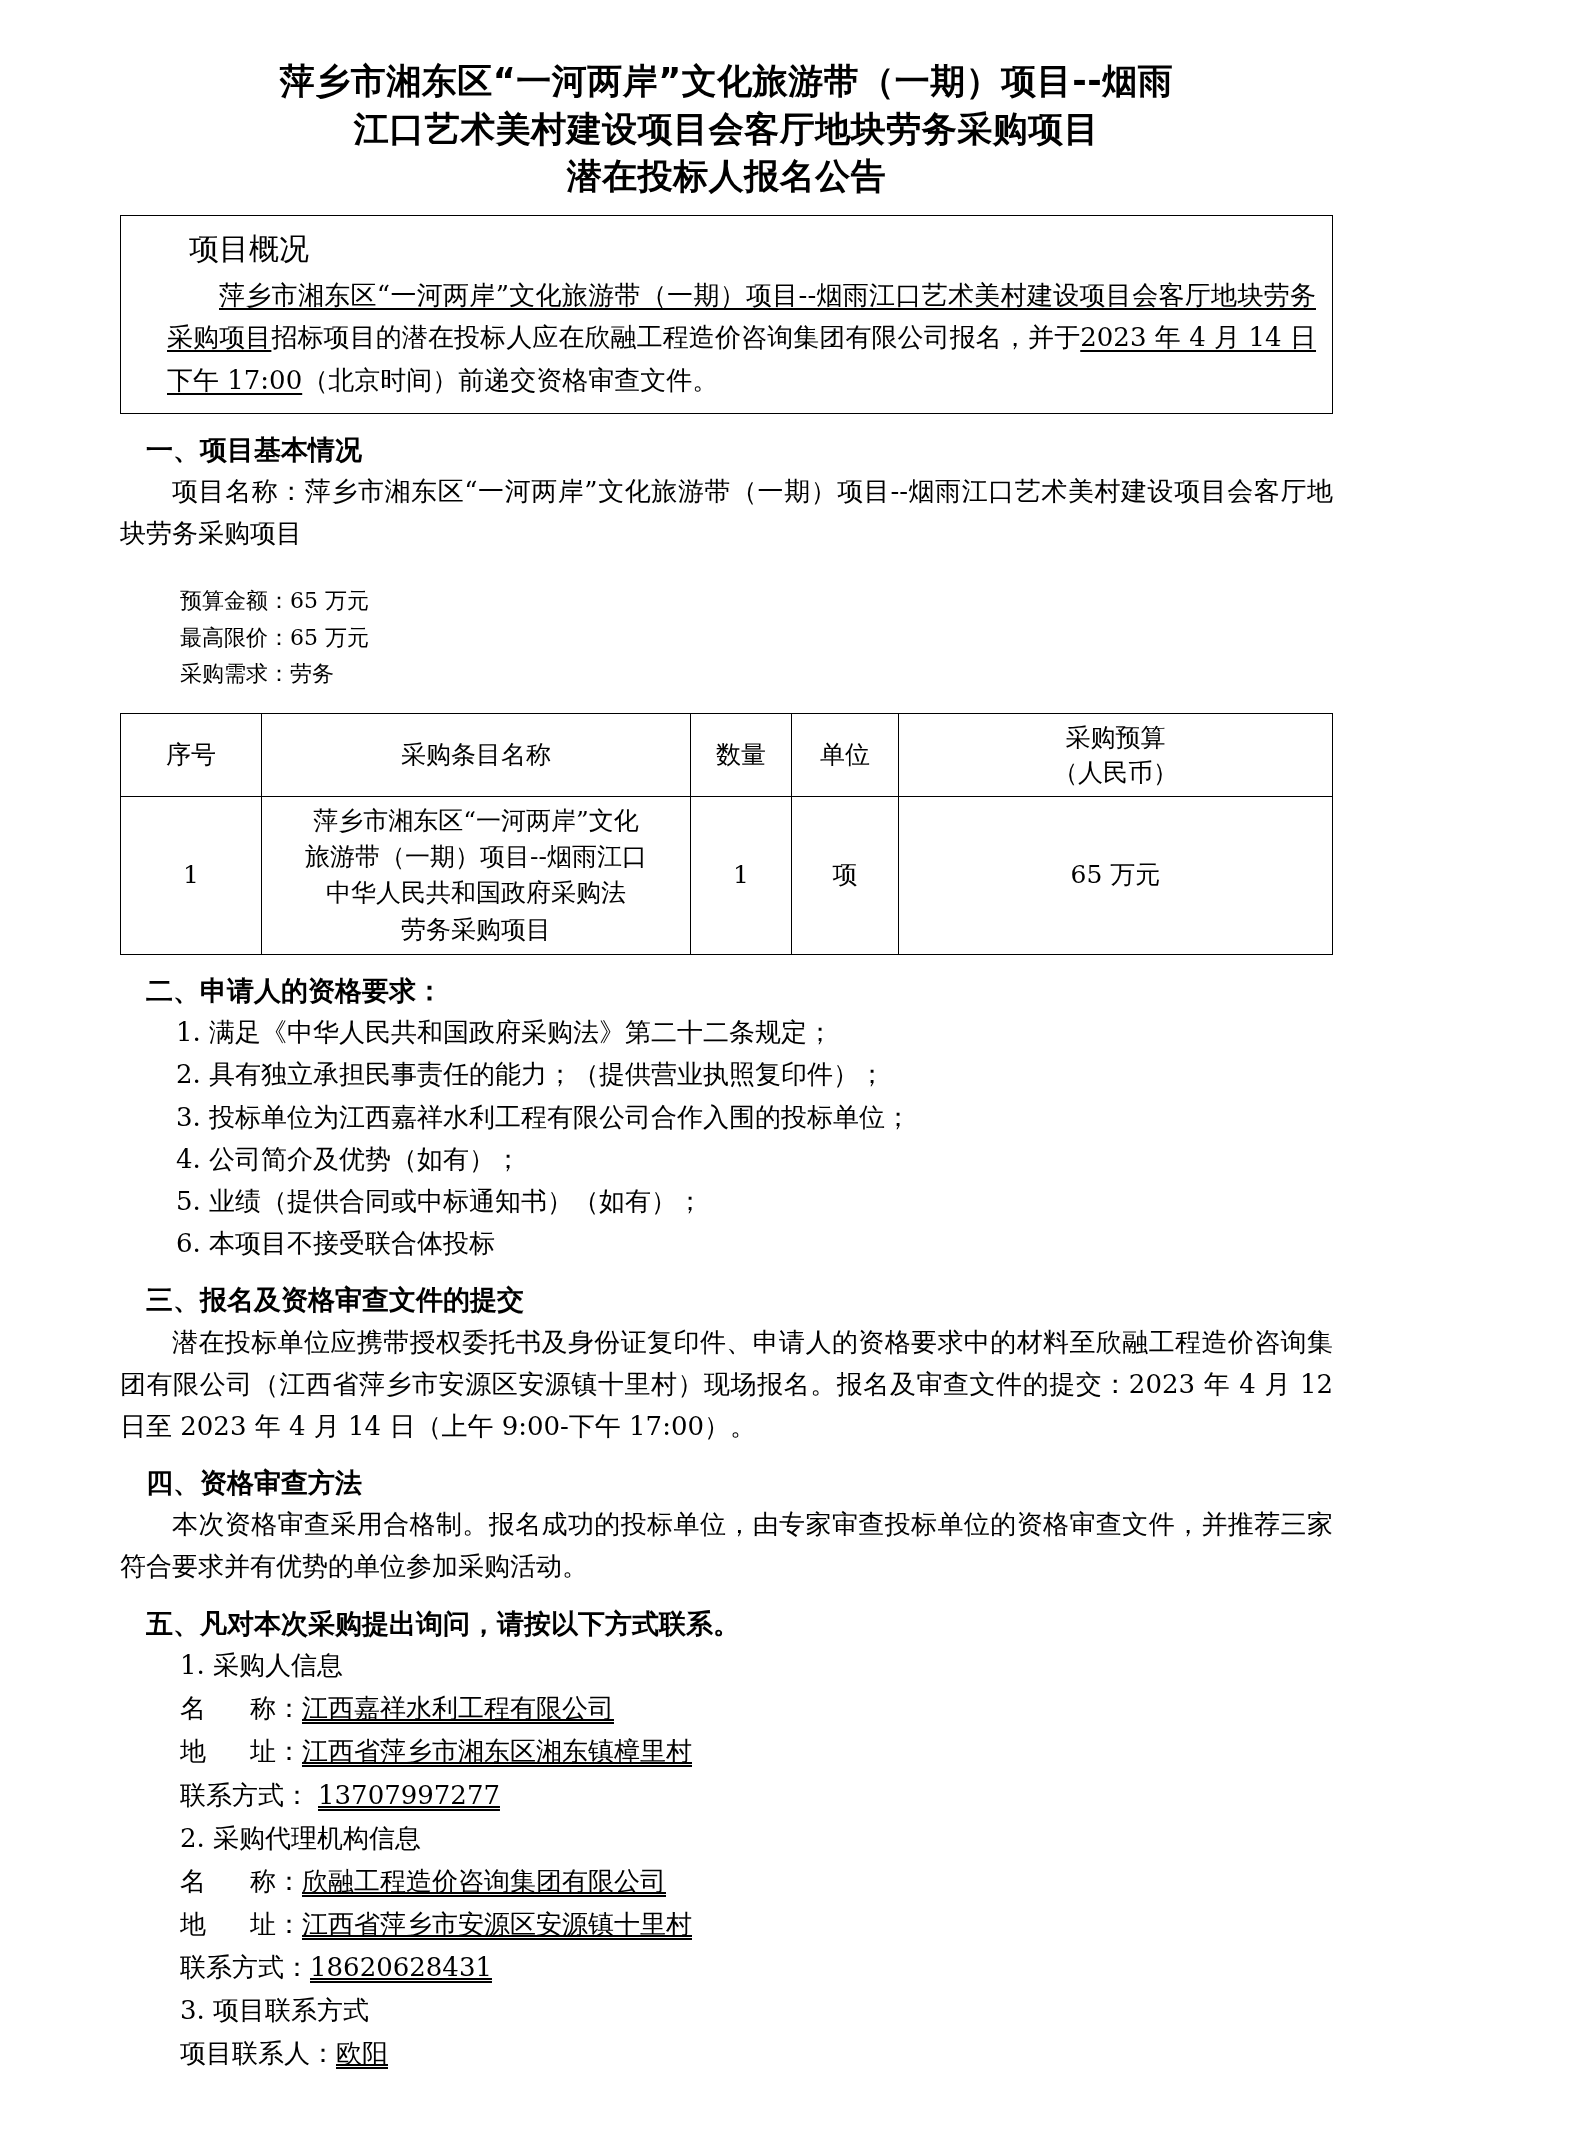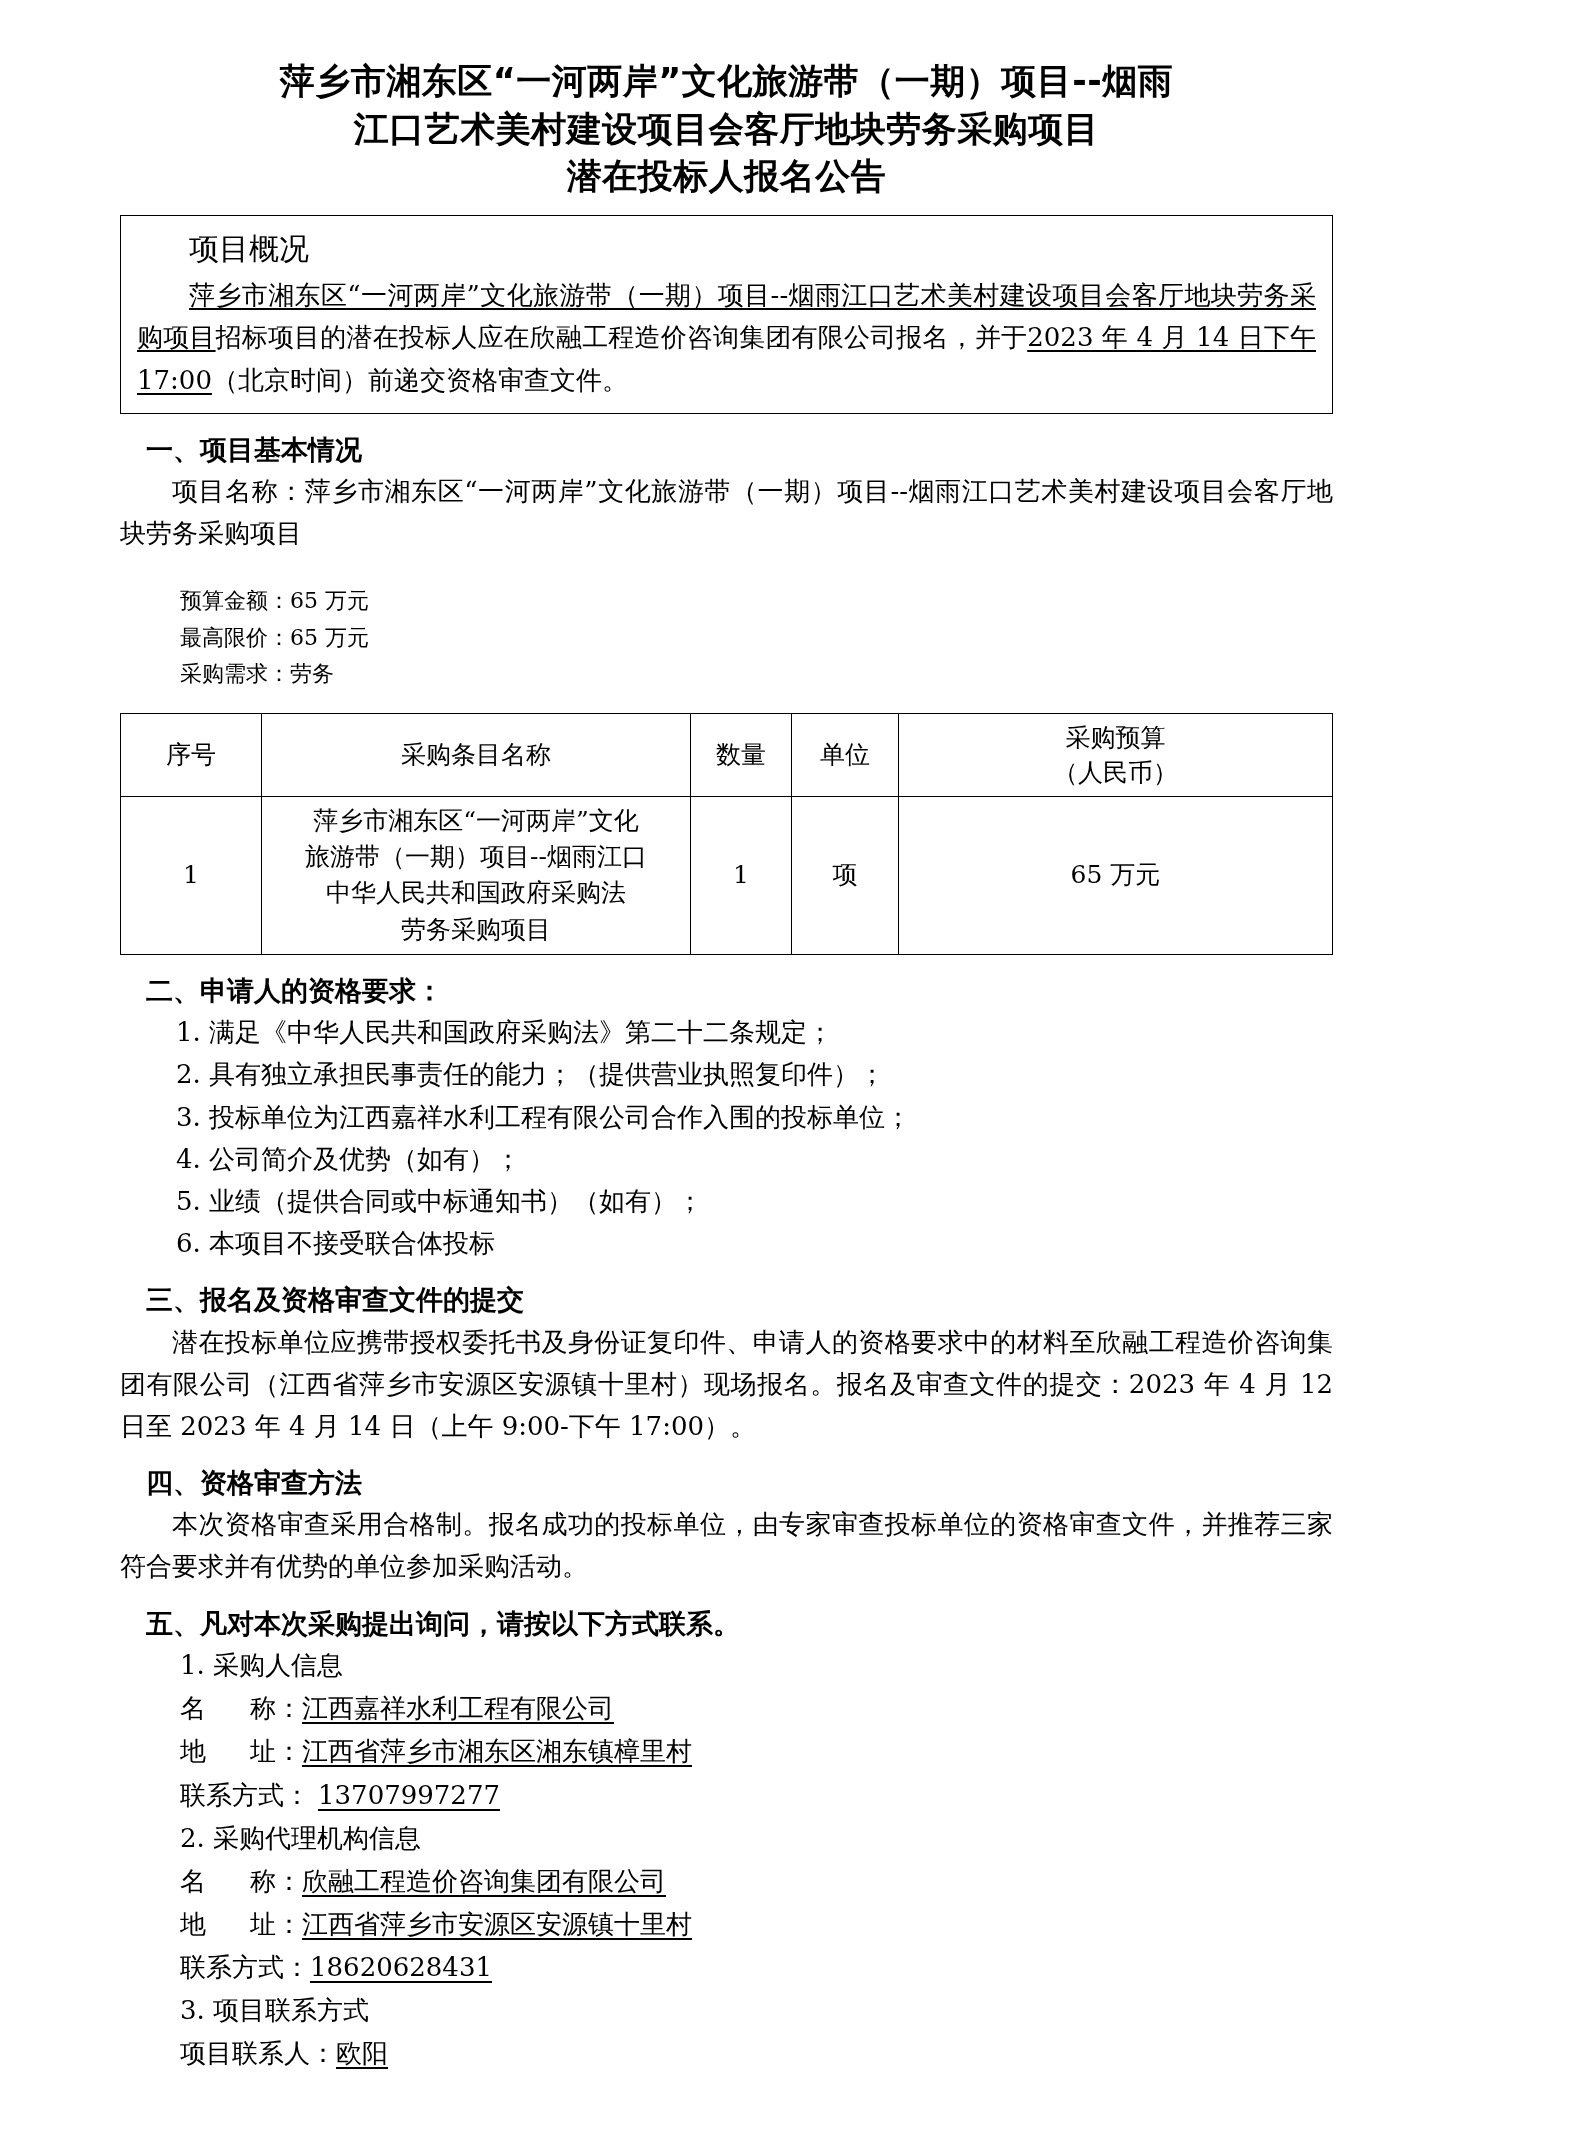--- a/index.html
+++ b/index.html
@@ -47,20 +47,21 @@
     font-size: 30px;
     line-height: 1.55;
     text-indent: 52px;
   }
   .ov-body {
     font-size: 26px;
     line-height: 1.62;
     text-align: justify;
     text-indent: 52px;
     margin-top: 2px;
+    margin-left: 30px;
   }
   .u { text-decoration: underline; text-underline-offset: 4px; }
 
   
   .sec-head {
     font-family: "DejaVu Sans", "Liberation Sans", sans-serif;
     font-weight: 700;
     font-size: 27px;
     line-height: 1.5;
     margin-top: 16px;
@@ -113,20 +114,21 @@
     padding: 10px 12px;
   }
   .hdr-two { line-height: 1.4; }
 
   
   .contact-block { padding-left: 60px; }
   .contact-row {
     font-size: 26px;
     line-height: 1.66;
     white-space: nowrap;
+    text-decoration: underline;
   }
   .c-label { display: inline-block; }
   .c-label.spaced { letter-spacing: 44px; }
   .c-val { text-decoration: underline; text-underline-offset: 5px; }
   .c-val.pad { padding: 0 8px; text-align: center; }
   .nlist { font-size: 26px; line-height: 1.66; }
 </style>
 </head>
 <body>
 

